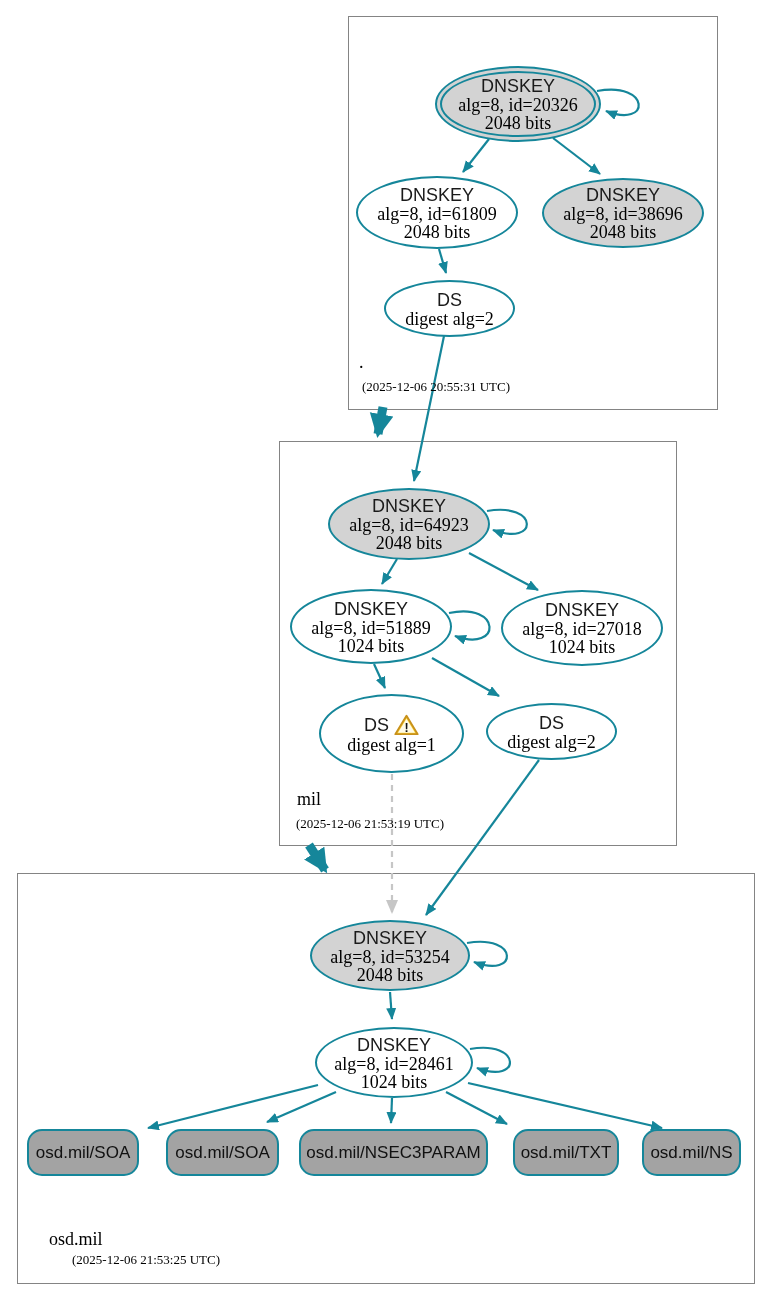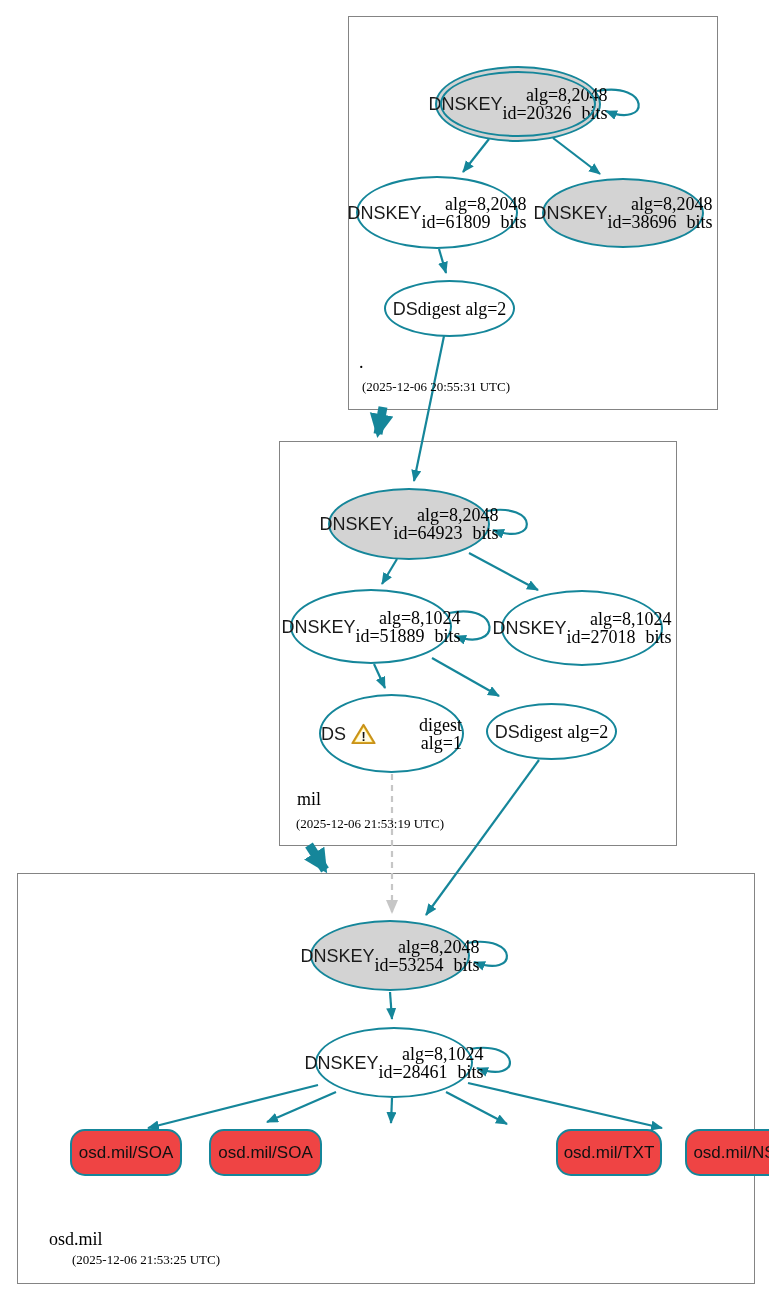--- a/index.html
+++ b/index.html
@@ -5,42 +5,41 @@
   html,body{margin:0;padding:0;background:#ffffff;}
   .canvas{
     position:relative;width:769px;height:1299px;background:#ffffff;overflow:hidden;
     font-family:"Liberation Sans",sans-serif;
   }
   .zone-box{
     position:absolute;border:1px solid #848484;background:transparent;
   }
   svg.edges{position:absolute;left:0;top:0;pointer-events:none;}
   .node{
-    position:absolute;display:flex;flex-direction:row;align-items:center;justify-content:center;
-    border:2.4px solid #15869a;border-radius:50%;background:#ffffff;text-align:right;
+    position:absolute;display:flex;flex-direction:column;align-items:center;justify-content:center;
+    border:2.4px solid #15869a;border-radius:50%;background:#ffffff;text-align:left;
     box-sizing:border-box;
   }
   .node.gray{background:#d3d3d3;}
   .node.double::after{
     content:"";position:absolute;left:3px;top:3px;right:3px;bottom:3px;
     border:2px solid #15869a;border-radius:50%;pointer-events:none;
   }
   .node .title{
     font-family:"Liberation Sans",sans-serif;font-size:18px;color:#1a1a1a;line-height:20px;
     display:flex;align-items:center;gap:5px;justify-content:center;
   }
   .node .detail{
     font-family:"Liberation Serif","DejaVu Serif",serif;font-size:18px;color:#000;line-height:18px;
   }
   .rrset{
     position:absolute;display:flex;align-items:center;justify-content:center;
-    border:2.4px solid #15869a;border-radius:15px;background:#ef4444;
+    border:2.4px solid #15869a;border-radius:15px;background:#a3a3a3;
     font-family:"Liberation Sans",sans-serif;font-size:17px;color:#111;box-sizing:border-box;
     white-space:nowrap;
-    margin-left:43px;
   }
   .zone-label{
     position:absolute;font-family:"Liberation Serif","DejaVu Serif",serif;font-size:18px;color:#000;
   }
   .zone-ts{
     position:absolute;font-family:"Liberation Serif","DejaVu Serif",serif;font-size:13px;color:#000;
   }
 </style>
 </head>
 <body>
@@ -166,20 +165,23 @@
     <div class="detail">alg=8, id=28461</div>
     <div class="detail">1024 bits</div>
   </div>
 
   <div class="rrset" style="left:27px;top:1129px;width:112px;height:47px;">
     <span>osd.mil/SOA</span>
   </div>
   <div class="rrset" style="left:166px;top:1129px;width:113px;height:47px;">
     <span>osd.mil/SOA</span>
   </div>
+  <div class="rrset" style="left:299px;top:1129px;width:189px;height:47px;">
+    <span>osd.mil/NSEC3PARAM</span>
+  </div>
   <div class="rrset" style="left:642px;top:1129px;width:99px;height:47px;">
     <span>osd.mil/NS</span>
   </div>
   <div class="rrset" style="left:513px;top:1129px;width:106px;height:47px;">
     <span>osd.mil/TXT</span>
   </div>
 
   <div class="zone-label" style="left:49px;top:1229px;">osd.mil</div>
   <div class="zone-ts" style="left:33px;top:1252px;margin-left:39px;">(2025-12-06 21:53:25 UTC)</div>
 

